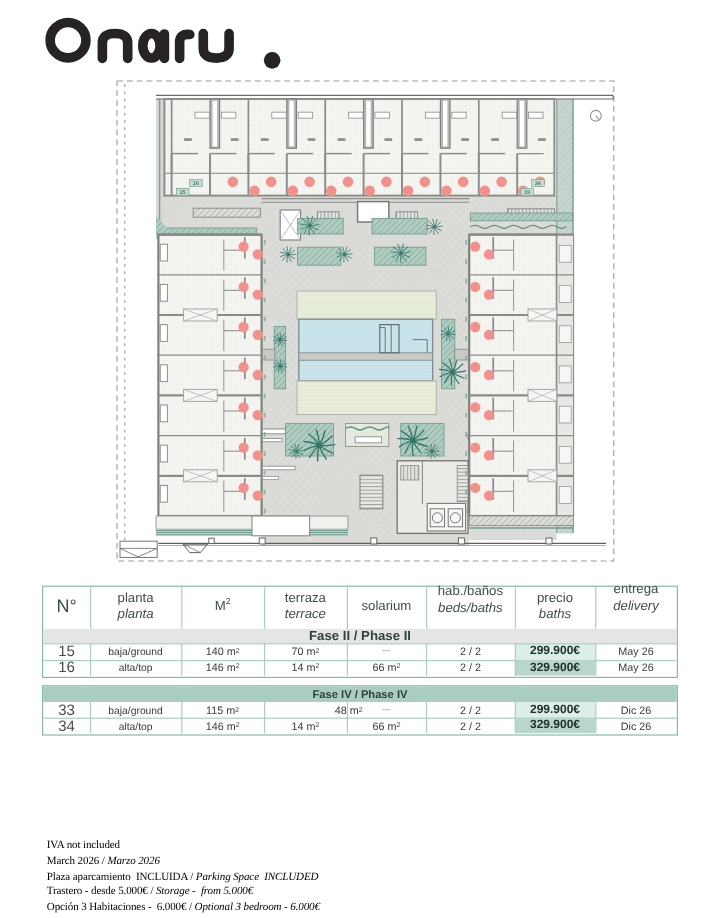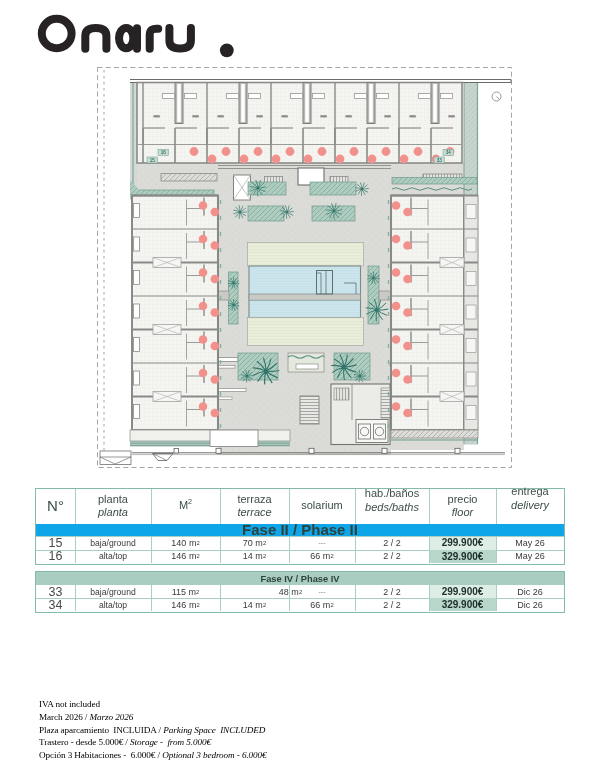--- a/index.html
+++ b/index.html
@@ -384,34 +384,34 @@
       <div style="position:absolute;left:253px;top:0;width:66px;height:35px;display:flex;align-items:center;justify-content:center;text-align:center;font-size:11px;color:#3d4d4a;">
         <div style="line-height:1.2">solarium</div>
       </div>
       <div style="position:absolute;left:184px;top:0;width:69px;height:35px;display:flex;align-items:center;justify-content:center;text-align:center;font-size:11px;color:#3d4d4a;">
         <div style="line-height:1.2">terraza<br><i>terrace</i></div>
       </div>
       <div style="position:absolute;left:319px;top:0;width:74px;height:24px;display:flex;align-items:center;justify-content:center;text-align:center;font-size:11px;color:#3d4d4a;">
         <div style="line-height:1.2">hab./baños<br><i>beds/baths</i></div>
       </div>
       <div style="position:absolute;left:393px;top:0;width:67px;height:35px;display:flex;align-items:center;justify-content:center;text-align:center;font-size:11px;color:#3d4d4a;">
-        <div style="line-height:1.2">precio<br><i>floor</i></div>
+        <div style="line-height:1.2">precio<br><i>baths</i></div>
       </div>
       <div style="position:absolute;left:460px;top:0;width:68px;height:20px;display:flex;align-items:center;justify-content:center;text-align:center;font-size:11px;color:#3d4d4a;">
         <div style="line-height:1.2">entrega<br><i>delivery</i></div>
       </div>
     </div>
     <div style="position:absolute;left:39px;top:0px;width:1px;height:35px;background:#a8cfc1"></div>
     <div style="position:absolute;left:115px;top:0px;width:1px;height:35px;background:#a8cfc1"></div>
     <div style="position:absolute;left:184px;top:0px;width:1px;height:35px;background:#a8cfc1"></div>
     <div style="position:absolute;left:253px;top:0px;width:1px;height:35px;background:#a8cfc1"></div>
     <div style="position:absolute;left:319px;top:0px;width:1px;height:35px;background:#a8cfc1"></div>
     <div style="position:absolute;left:393px;top:0px;width:1px;height:35px;background:#a8cfc1"></div>
     <div style="position:absolute;left:460px;top:0px;width:1px;height:35px;background:#a8cfc1"></div>
-    <div style="position:absolute;left:0;top:35px;width:528px;height:12.5px;background:#0ea5e9;display:flex;align-items:center;justify-content:center;font-size:15px;font-weight:bold;color:#2e423c">Fase II / Phase II</div>
+    <div style="position:absolute;left:0;top:35px;width:528px;height:12.5px;background:#e5e5e5;display:flex;align-items:center;justify-content:center;font-size:11px;font-weight:bold;color:#2e423c">Fase II / Phase II</div>
     <div style="position:absolute;left:0;top:47.5px;width:528px;height:13.5px">
       <div style="position:absolute;left:0px;top:0;width:39px;height:13.5px;display:flex;align-items:center;justify-content:center;text-align:center;font-size:12.5px;color:#4a4a4a;">15</div>
       <div style="position:absolute;left:39px;top:0;width:76px;height:13.5px;display:flex;align-items:center;justify-content:center;text-align:center;font-size:8.6px;color:#3a3a3a;">baja/ground</div>
       <div style="position:absolute;left:115px;top:0;width:69px;height:13.5px;display:flex;align-items:center;justify-content:center;text-align:right;font-size:9px;color:#3a3a3a;">140 m<sup>2</sup></div>
       <div style="position:absolute;left:184px;top:0;width:69px;height:13.5px;display:flex;align-items:center;justify-content:center;text-align:center;font-size:9px;color:#3a3a3a;">70 m<sup>2</sup></div>
       <div style="position:absolute;left:253px;top:0;width:66px;height:13.5px;display:flex;align-items:center;justify-content:center;text-align:center;font-size:9px;color:#3a3a3a;">
         <span style="font-size:7px;color:#777">---</span>
       </div>
       <div style="position:absolute;left:319px;top:0;width:74px;height:13.5px;display:flex;align-items:center;justify-content:center;text-align:center;font-size:9px;color:#3a3a3a;">2 / 2</div>
       <div style="position:absolute;left:393px;top:0;width:67px;height:13.5px;display:flex;align-items:center;justify-content:center;text-align:center;font-size:10px;font-weight:bold;color:#20302c;background:#ddeee7;">299.900€</div>

